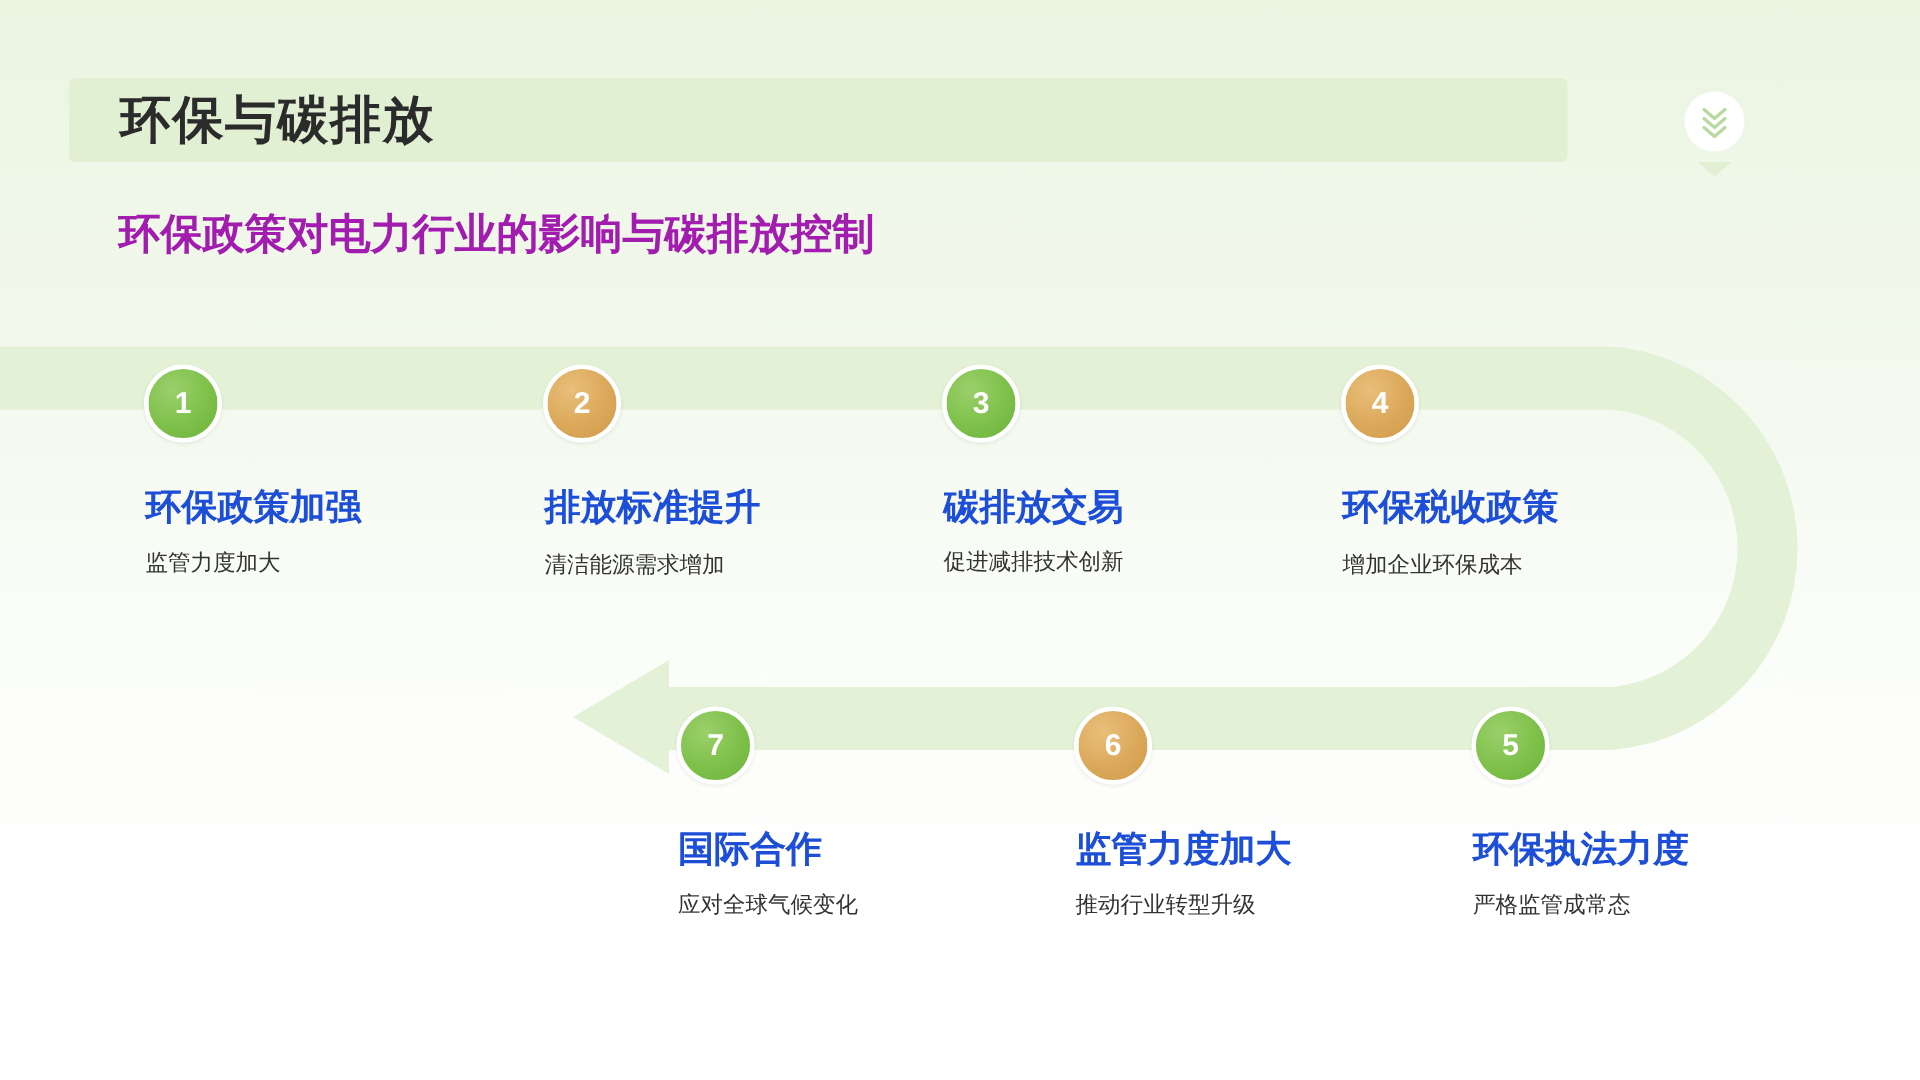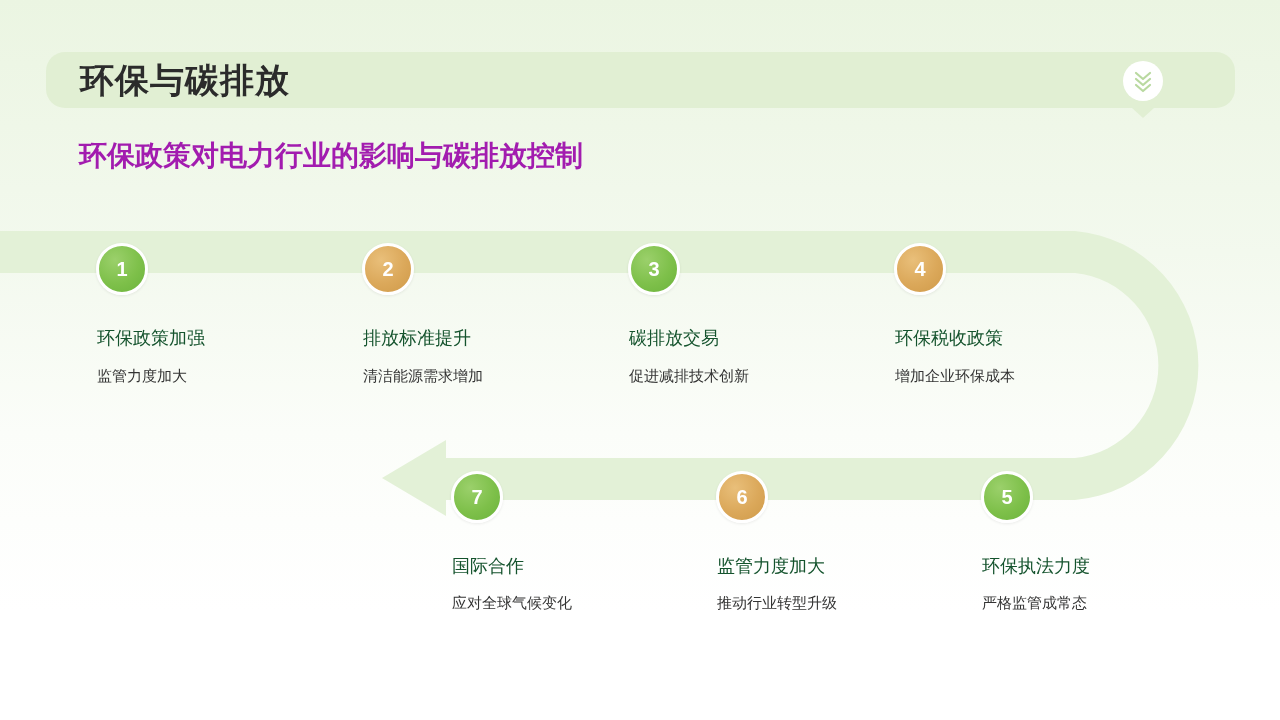--- a/index.html
+++ b/index.html
@@ -2,22 +2,22 @@
 <html><head>
 <meta charset="utf-8">
 <style>
   html, body { margin:0; padding:0; }
   body {
     width:1280px; height:720px; overflow:hidden; position:relative;
     background: linear-gradient(180deg, #ebf5e2 0%, #f3f9ee 35%, #fbfdf9 60%, #ffffff 85%);
     font-family: "DejaVu Sans", "Liberation Sans", sans-serif;
   }
   .title-bar {
-    position:absolute; left:46px; top:52px; width:1189px; height:56px;
-    background:#e1efd3; border-radius:19px;
+    position:absolute; left:46px; top:52px; width:999px; height:56px;
+    background:#e1efd3; border-radius:4px;
   }
   .title-text {
     position:absolute; left:34px; top:8px; font-size:34px; font-weight:bold;
     color:#2b2b2b; letter-spacing:1px; line-height:40px;
   }
   .title-badge {
     position:absolute; left:1077px; top:9px; width:40px; height:40px; border-radius:50%;
     background:#ffffff; display:flex; align-items:center; justify-content:center;
   }
   .title-pointer {
@@ -34,21 +34,21 @@
     position:absolute; width:52px; height:52px; border-radius:50%;
     border:3px solid #ffffff; box-sizing:border-box;
     display:flex; align-items:center; justify-content:center;
     color:#ffffff; font-weight:bold; font-size:20px;
     font-family:"Liberation Sans", sans-serif;
     box-shadow:0 1px 3px rgba(0,0,0,0.08);
   }
   .c-green { background: radial-gradient(circle at 35% 30%, #9bd06b 0%, #7ec04a 55%, #6bb33c 100%); }
   .c-gold  { background: radial-gradient(circle at 35% 30%, #e9bf7a 0%, #dba85a 55%, #cf9a49 100%); }
   .step-title {
-    position:absolute; font-size:18px; font-weight:normal; color:#14532d;
+    position:absolute; font-size:24px; font-weight:bold; color:#1d4ed8;
     white-space:nowrap; line-height:30px;
   }
   .step-desc {
     position:absolute; font-size:15px; color:#333333; white-space:nowrap; line-height:20px;
   }
 </style>
 </head>
 <body>
 
 <div class="title-bar">
@@ -77,21 +77,21 @@
 
 <div>
   <div class="step-circle c-gold" style="left:362px; top:243px;">2</div>
   <div class="step-title" style="left:363px; top:323px;">排放标准提升</div>
   <div class="step-desc" style="left:363px; top:366px;text-align:right;">清洁能源需求增加</div>
 </div>
 
 <div>
   <div class="step-circle c-green" style="left:628px; top:243px;">3</div>
   <div class="step-title" style="left:629px; top:323px;">碳排放交易</div>
-  <div class="step-desc" style="left:629px; top:366px;">促进减排技术创新</div>
+  <div class="step-desc" style="left:629px; top:366px;font-family:Liberation Mono, monospace;">促进减排技术创新</div>
 </div>
 
 <div>
   <div class="step-circle c-gold" style="left:894px; top:243px;">4</div>
   <div class="step-title" style="left:895px; top:323px;">环保税收政策</div>
   <div class="step-desc" style="left:895px; top:366px;">增加企业环保成本</div>
 </div>
 
 <div>
   <div class="step-circle c-green" style="left:981px; top:471px;">5</div>

